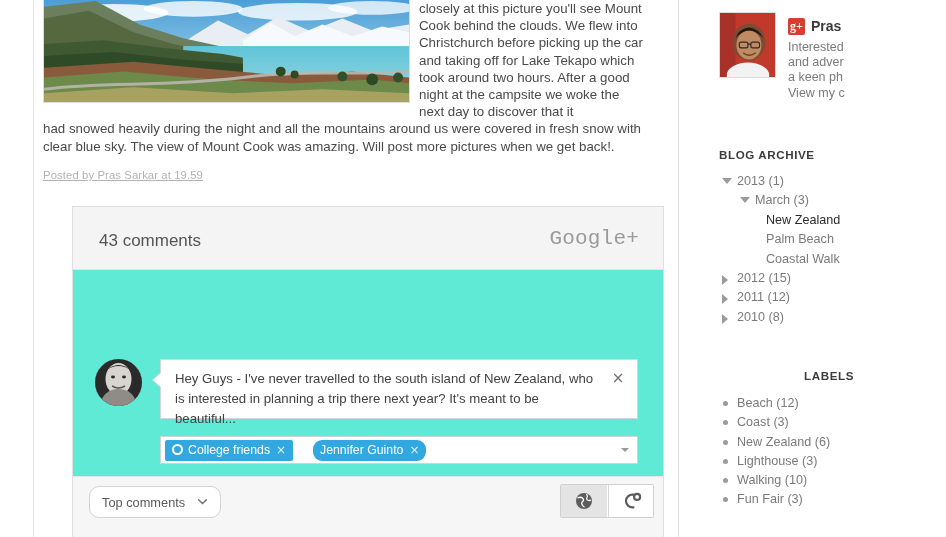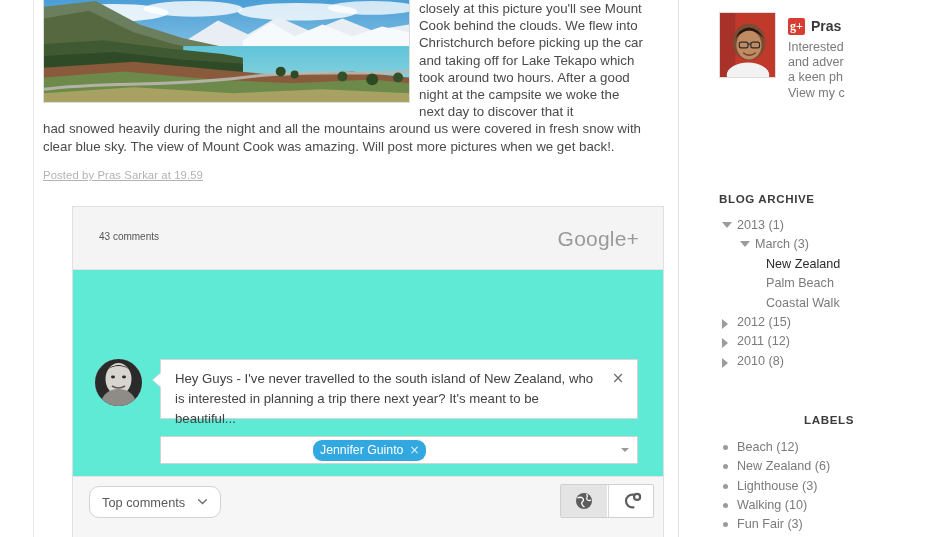--- a/index.html
+++ b/index.html
@@ -92,27 +92,27 @@
   }
   .comments-head {
     position: relative;
     height: 63px;
     background: #f4f4f4;
     border-bottom: 1px solid #e4e4e4;
   }
   .comments-count {
     position: absolute;
     left: 26px; top: 24px;
-    font-size: 10px;
+    font-size: 17px;
     color: #555;
   }
   .gplus-wordmark {
     position: absolute;
     right: 24px; top: 20px;
-    font-family: Liberation Sans, sans-serif;
+    font-family: Liberation Mono, monospace;
     font-size: 21px;
     color: #9a9a9a;
     letter-spacing: .2px;
     text-align: center;
   }
 
   .composer {
     position: relative;
     height: 207px;
     background: #5eead4;
@@ -370,21 +370,20 @@
     white-space: nowrap;
   }
   .profile-desc div { white-space: nowrap; }
 
   .sb-heading {
     font-size: 11.6px;
     font-weight: bold;
     color: #3c3c3c;
     letter-spacing: .6px;
     text-transform: uppercase;
-    margin-top: 44px;
   }
 
   .archive { position: absolute; left: 19px; top: 148px; width: 220px; }
   .archive .sb-heading { margin-bottom: 11px; }
   .arch-item {
     position: relative;
     line-height: 19.4px;
     font-size: 12.6px;
     color: #7b7b7b;
     white-space: nowrap;
@@ -507,20 +506,23 @@
             <path d="M10 12 Q23.5 2 37 12 Q30 6 23.5 6 Q17 6 10 12" fill="#1d1d1d"></path>
           </svg>
         </div>
 
         <div class="bubble">
           <div class="bubble-text">Hey Guys - I've never travelled to the south island of New Zealand, who is interested in planning a trip there next year? It's meant to be beautiful...</div>
           <div class="bubble-close">×</div>
         </div>
 
         <div class="audience">
+          <div class="chip c0">
+            <span class="ring"></span><span>College friends</span><span class="chip-x">×</span>
+          </div>
           <div class="chip c1">
             <span>Jennifer Guinto</span><span class="chip-x">×</span>
           </div>
           <div class="audience-caret"></div>
         </div>
 
         <div class="share-row">
           <div class="chk-wrap">
             <span class="chkbox"></span>
             <span class="chkmark">✓</span>
@@ -597,20 +599,21 @@
           <div class="arch-item lvl0"><span class="tri right"></span><span>2012 (15)</span></div>
           <div class="arch-item lvl0"><span class="tri right"></span><span>2011 (12)</span></div>
           <div class="arch-item lvl0"><span class="tri right"></span><span>2010 (8)</span></div>
         </div>
     </div>
 
     <div class="labels">
       <div class="sb-heading">LABELS</div>
       <div id="labels-list">
           <div class="lbl-item"><span class="dot"></span><span>Beach (12)</span></div>
+          <div class="lbl-item"><span class="dot"></span><span>Coast (3)</span></div>
           <div class="lbl-item"><span class="dot"></span><span>New Zealand (6)</span></div>
           <div class="lbl-item"><span class="dot"></span><span>Lighthouse (3)</span></div>
           <div class="lbl-item"><span class="dot"></span><span>Walking (10)</span></div>
           <div class="lbl-item"><span class="dot"></span><span>Fun Fair (3)</span></div>
         </div>
     </div>
 
   </div>
 </div>
 

